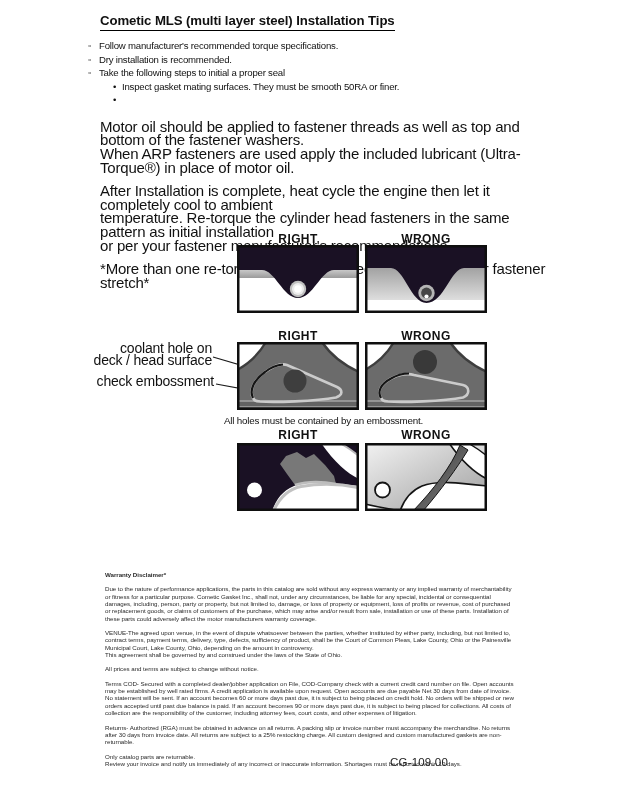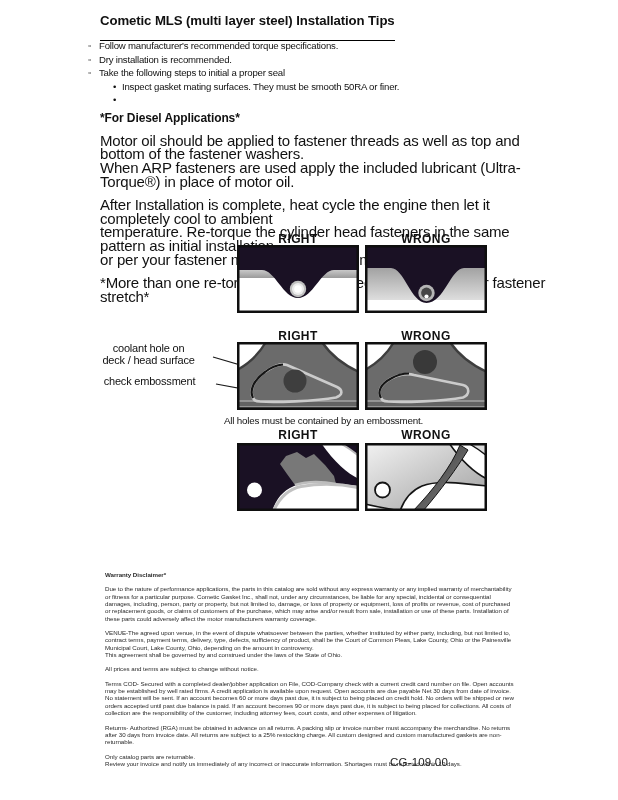--- a/index.html
+++ b/index.html
@@ -4,34 +4,34 @@
 <style>
   html,body{margin:0;padding:0;background:#e8e8e8;}
   .page{
     position:relative;width:618px;height:800px;background:#ffffff;
     font-family:"Liberation Sans", sans-serif;color:#111;overflow:hidden;
     margin:0 auto;
   }
   .abs{position:absolute;}
   .page-title{
     left:100px;top:13px;font-size:13.2px;font-weight:bold;
-    border-bottom:1.6px solid #000;padding-bottom:12px;letter-spacing:-0.1px;
+    border-bottom:1.6px solid #000;padding-bottom:2px;letter-spacing:-0.1px;
   }
   .tips{left:88px;top:39px;width:480px;font-size:9.6px;line-height:13.6px;letter-spacing:-0.2px;}
   .tip{display:flex;}
   .tip .marker{width:11px;flex:none;text-align:left;}
   .tip.lvl2{margin-left:25px;}
   .tip.lvl2 .marker{width:9px;}
   .diesel{left:100px;top:111px;width:455px;}
   .diesel-heading{font-size:12px;font-weight:bold;letter-spacing:-0.1px;}
   .diesel p, .cap3{white-space:pre-line;}
   .diesel p{margin:8.5px 0 0 0;font-size:15px;line-height:13.9px;letter-spacing:-0.2px;}
   .fig-label{width:122px;text-align:center;font-size:12px;font-weight:bold;letter-spacing:0.4px;}
   .caption{font-size:9.8px;letter-spacing:-0.2px;line-height:12px;}
-  .ann{font-size:11px;letter-spacing:-0.2px;line-height:11.5px;text-align:center;}
+  .ann{font-size:14px;letter-spacing:-0.2px;line-height:11.5px;text-align:right;}
   .legal{left:105px;top:571px;width:412px;font-size:6.2px;line-height:7.35px;color:#2b2b2b;letter-spacing:-0.05px;}
   .legal .lh{font-weight:bold;margin:0 0 7px 0;}
   .legal p{margin:0 0 7px 0;white-space:pre-line;}
   .page-code{left:390px;top:756px;font-size:11.5px;color:#222;letter-spacing:0.2px;}
   svg{display:block;}
 </style>
 </head>
 <body>
 
 <div class="page">
@@ -54,21 +54,20 @@
     <div class="tip lvl2">
       <span class="marker">•</span>
       <span>Inspect gasket mating surfaces.  They must be smooth 50RA or finer.</span>
     </div>
     <div class="tip lvl2">
       <span class="marker">•</span>
     </div>
   </div>
 
   <div class="abs diesel">
-    <div class="diesel-heading">*For Diesel Applications*</div>
     <p>Motor oil should be applied to fastener threads as well as top and bottom of the fastener washers.
 When ARP fasteners are used apply the included lubricant (Ultra-Torque®) in place of motor oil.</p>
     <p>After Installation is complete, heat cycle the engine then let it completely cool to ambient
 temperature. Re-torque the cylinder head fasteners in the same pattern as initial installation
 or per your fastener manufacturer's recommendations.</p>
     <p>*More than one re-torque may be required to achieve proper fastener stretch*</p>
   </div>
 
   <div class="abs fig-label" style="left:237px;top:232px;">RIGHT</div>
   <div class="abs fig-label" style="left:365px;top:232px;">WRONG</div>

